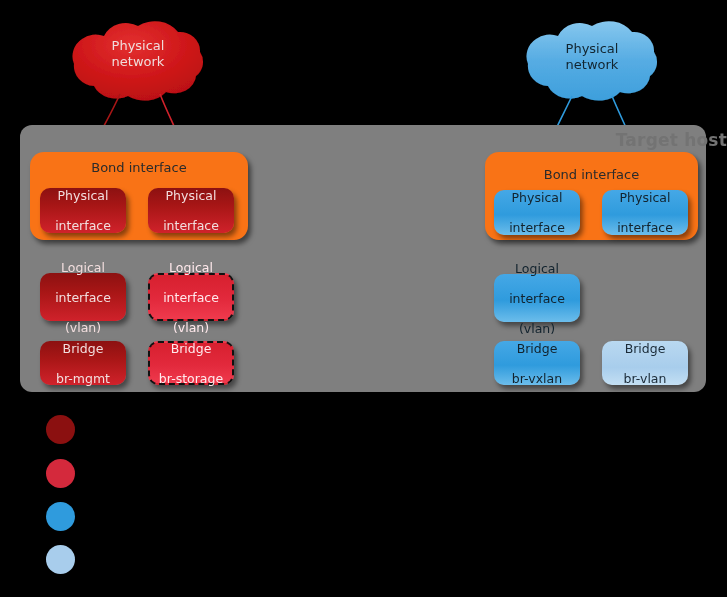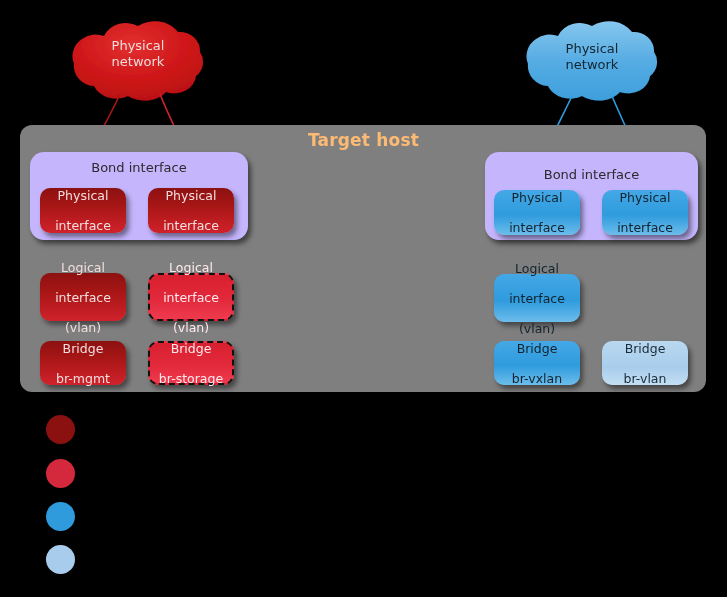--- a/index.html
+++ b/index.html
@@ -37,30 +37,30 @@
     height: 267px;
     background: #7f7f7f;
     border-radius: 12px;
     box-shadow: 3px 4px 5px rgba(0,0,0,0.55);
   }
   .host-title {
     position: absolute;
     left: 0;
     top: 130px;
     width: 727px;
-    text-align: center;
+    text-align: right;
     font-size: 17px;
     font-weight: bold;
-    color: #fdba74;
+    color: #737373;
     letter-spacing: 0.2px;
   }
   
   .bond-box {
     position: absolute;
-    background: #c4b5fd;
+    background: #f97316;
     border-radius: 14px;
     box-shadow: 3px 4px 5px rgba(0,0,0,0.5);
   }
   .bond-label {
     position: absolute;
     left: 0;
     width: 100%;
     text-align: center;
     font-size: 13px;
     color: #2b2b2b;

